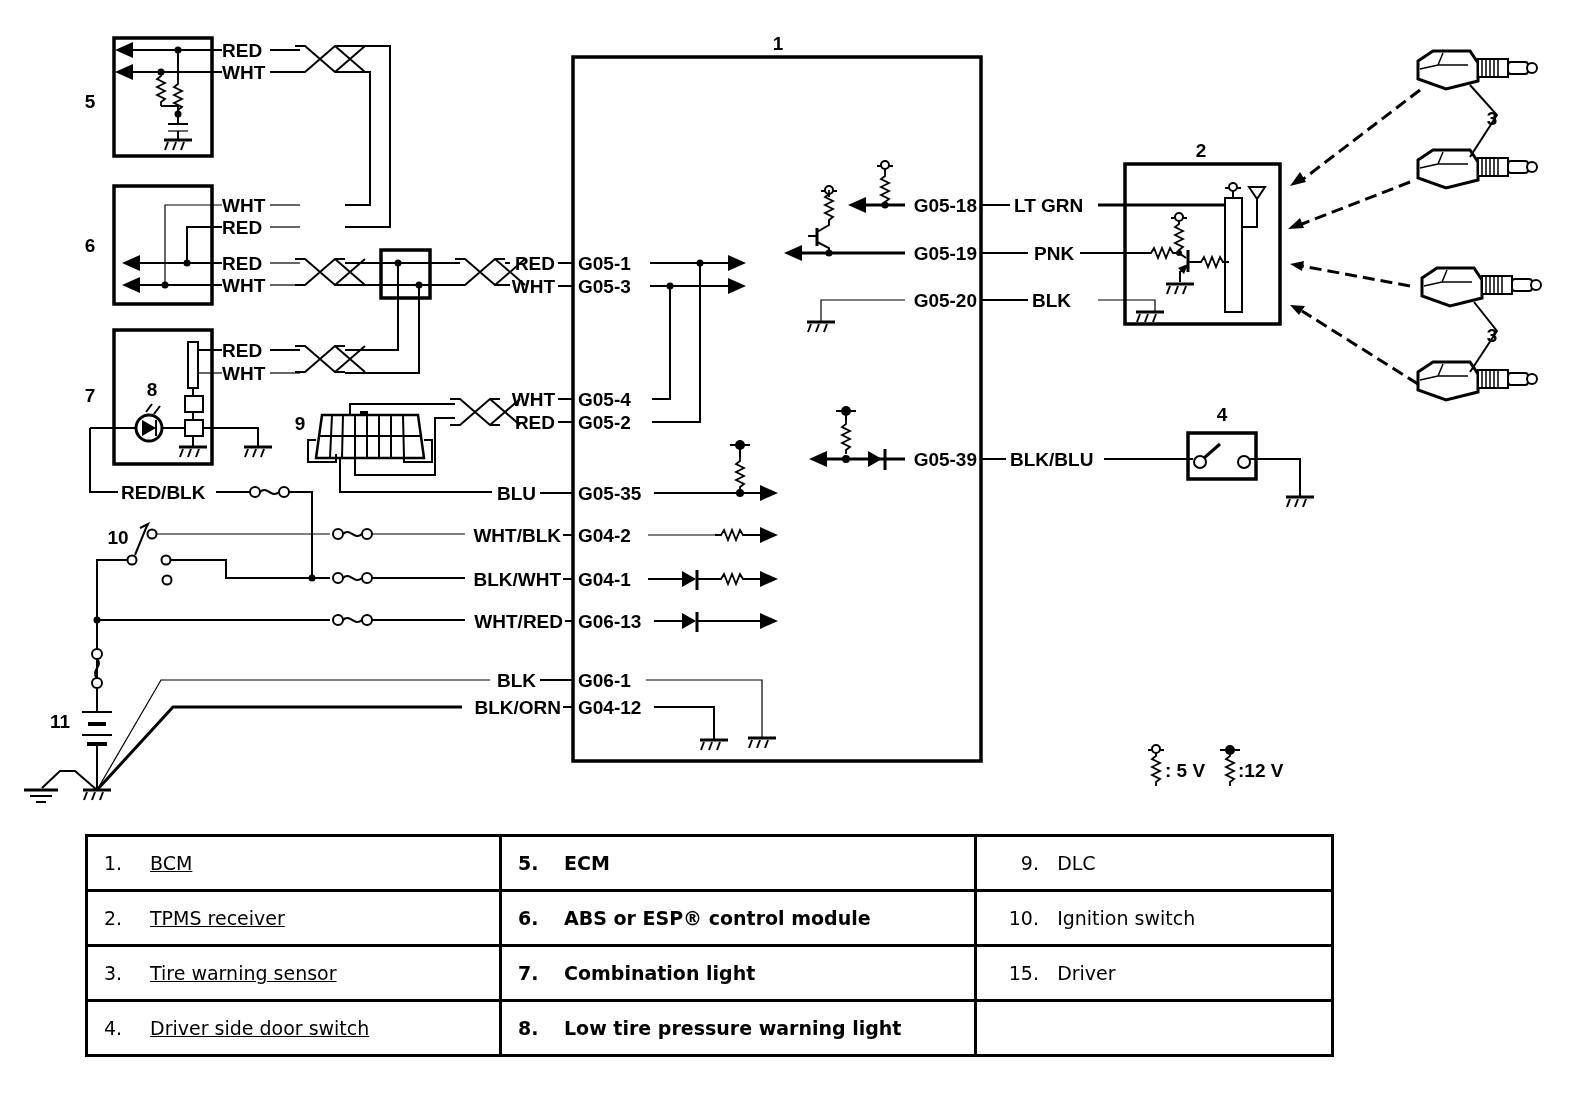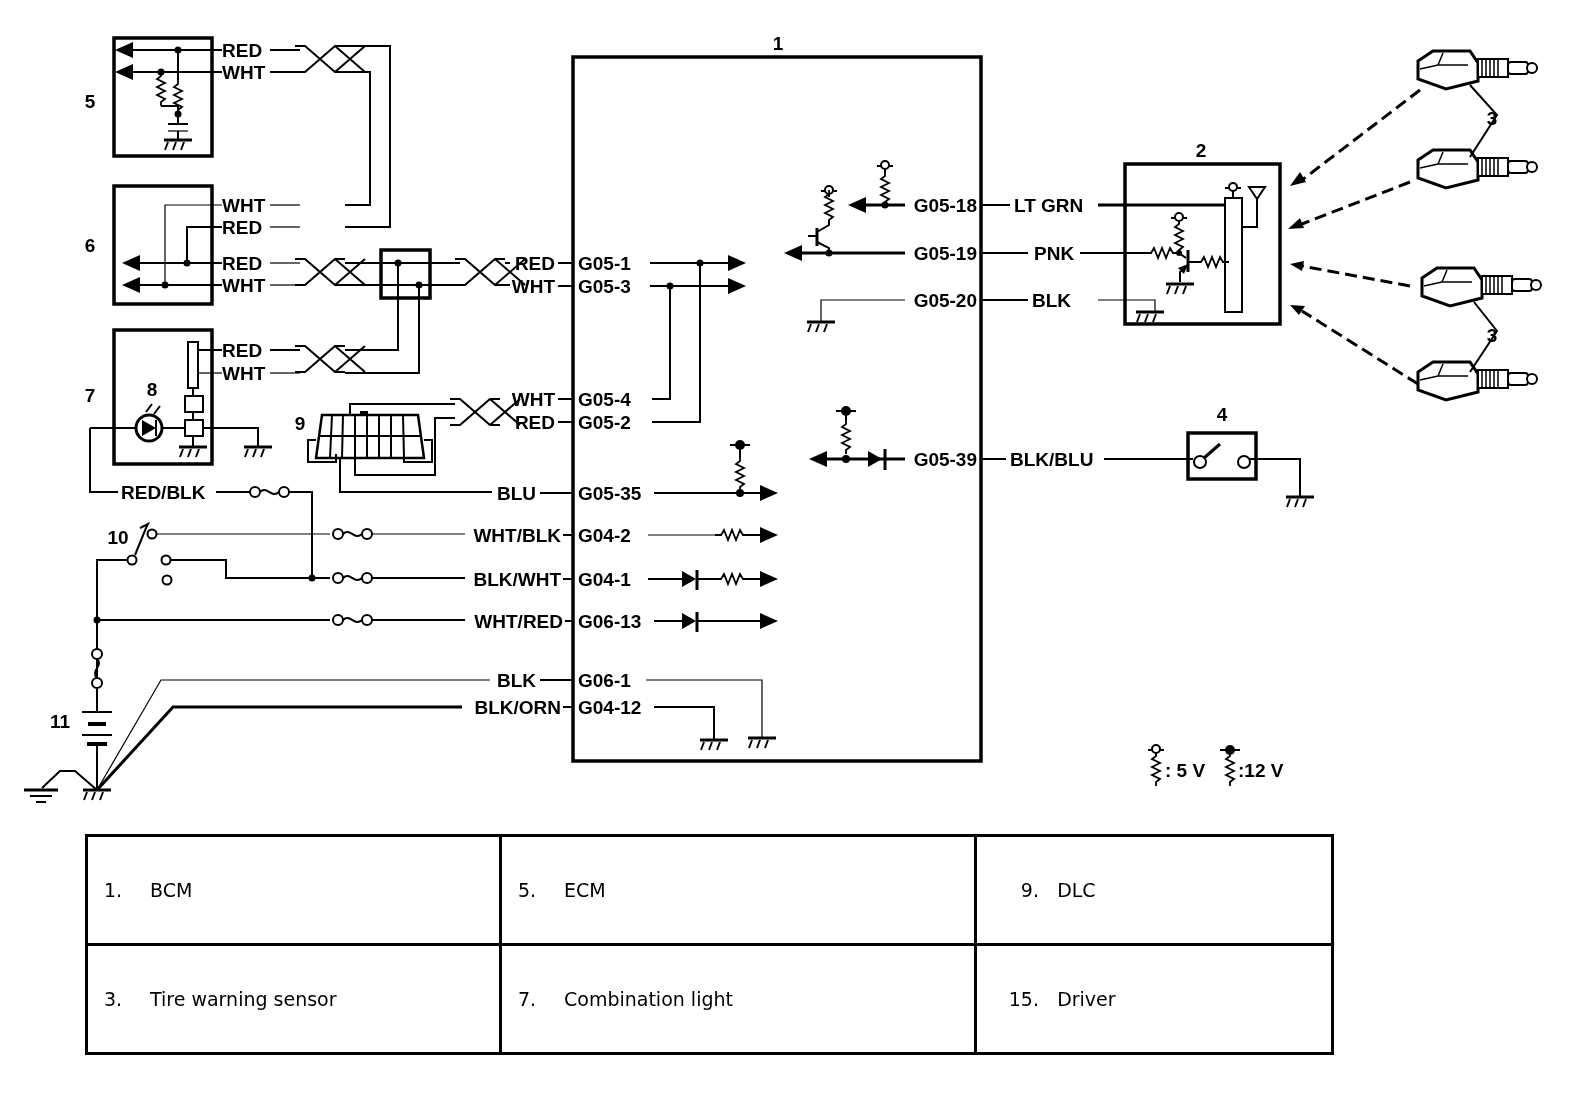--- a/index.html
+++ b/index.html
@@ -11,22 +11,22 @@
   .num { font-size:19px; }
   .w { stroke:#000; stroke-width:2; fill:none; }
   .wt { stroke:#000; stroke-width:1.2; fill:none; }
   .wb { stroke:#000; stroke-width:3; fill:none; }
   .box { stroke:#000; stroke-width:3.5; fill:none; }
   .fill { fill:#000; stroke:none; }
   .hollow { fill:#fff; stroke:#000; stroke-width:2; }
   #legend { position:absolute; left:85px; top:834px; width:1249px; height:221px; border-collapse:collapse; font-family:"DejaVu Sans", sans-serif; font-size:19px; }
   #legend td { border:3.5px solid #000; height:52px; padding:0 0 0 16px; color:#000; vertical-align:middle; }
   #legend td .n { display:inline-block; width:46px; }
-  #legend td.c1 { width:395px; }
-  #legend td.c2 { width:456px; }
+  #legend td.c1 { width:395px;text-decoration:underline; }
+  #legend td.c2 { width:456px;font-weight:bold; }
   #legend td.c3 .n { width:46px; text-align:right; margin-right:0; }
 </style>
 </head>
 <body>
 
 <svg id="diagram" width="1584" height="830" viewBox="0 0 1584 830">
   <defs>
     <g id="gnd">
       <line x1="-14" y1="0" x2="14" y2="0" stroke="#000" stroke-width="3"></line>
       <line x1="-10" y1="2" x2="-13" y2="10" stroke="#000" stroke-width="2"></line>
@@ -397,18 +397,28 @@
 </svg>
 
 <table id="legend">
   <tbody>
       <tr>
     <td class="c1"><span class="n">1.</span><span>BCM</span></td>
     <td class="c2"><span class="n">5.</span><span>ECM</span></td>
     <td class="c3"><span class="n">9.</span>&nbsp;&nbsp;&nbsp;<span>DLC</span></td>
   </tr>
   <tr>
+    <td class="c1"><span class="n">2.</span><span>TPMS receiver</span></td>
+    <td class="c2"><span class="n">6.</span><span>ABS or ESP® control module</span></td>
+    <td class="c3"><span class="n">10.</span>&nbsp;&nbsp;&nbsp;<span>Ignition switch</span></td>
+  </tr>
+  <tr>
     <td class="c1"><span class="n">3.</span><span>Tire warning sensor</span></td>
     <td class="c2"><span class="n">7.</span><span>Combination light</span></td>
     <td class="c3"><span class="n">15.</span>&nbsp;&nbsp;&nbsp;<span>Driver</span></td>
   </tr>
+  <tr>
+    <td class="c1"><span class="n">4.</span><span>Driver side door switch</span></td>
+    <td class="c2"><span class="n">8.</span><span>Low tire pressure warning light</span></td>
+    <td class="c3"><span class="n"></span><span></span></td>
+  </tr>
 </tbody>
   </table>
 
 </body></html>

